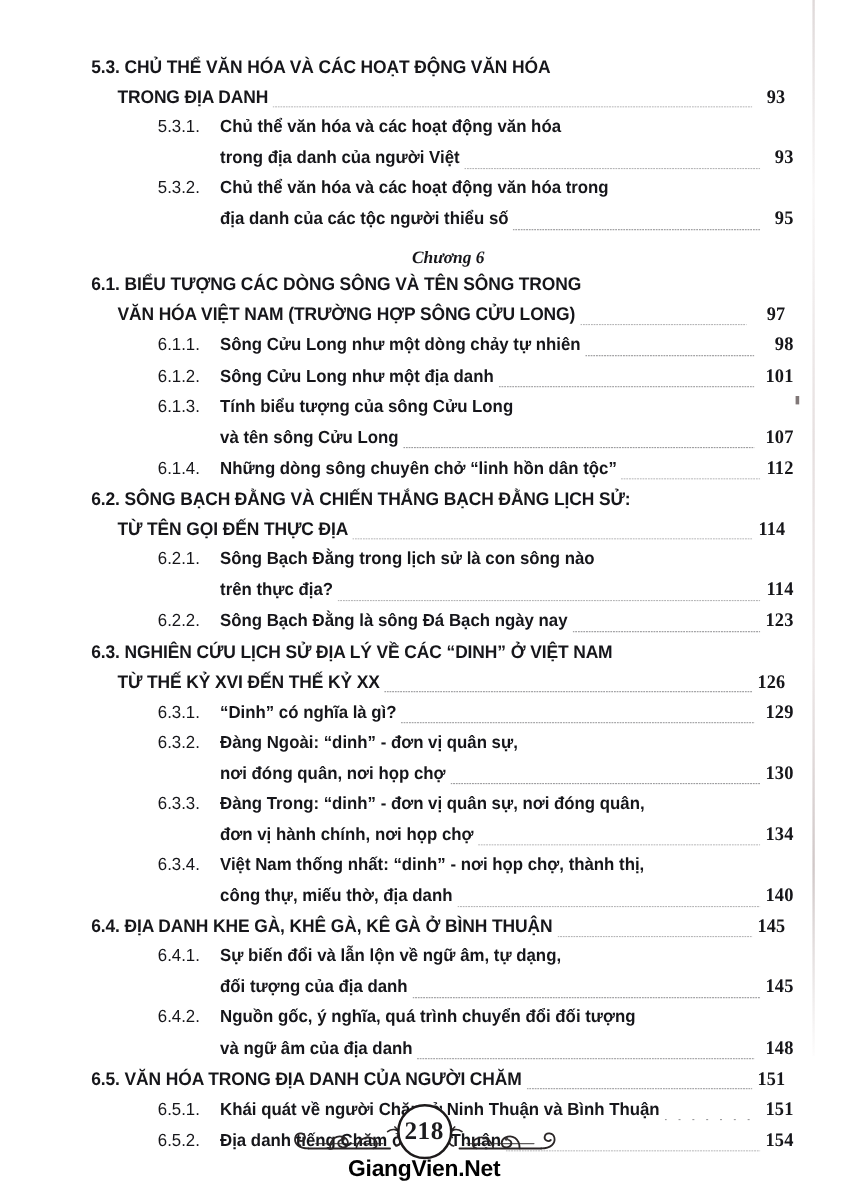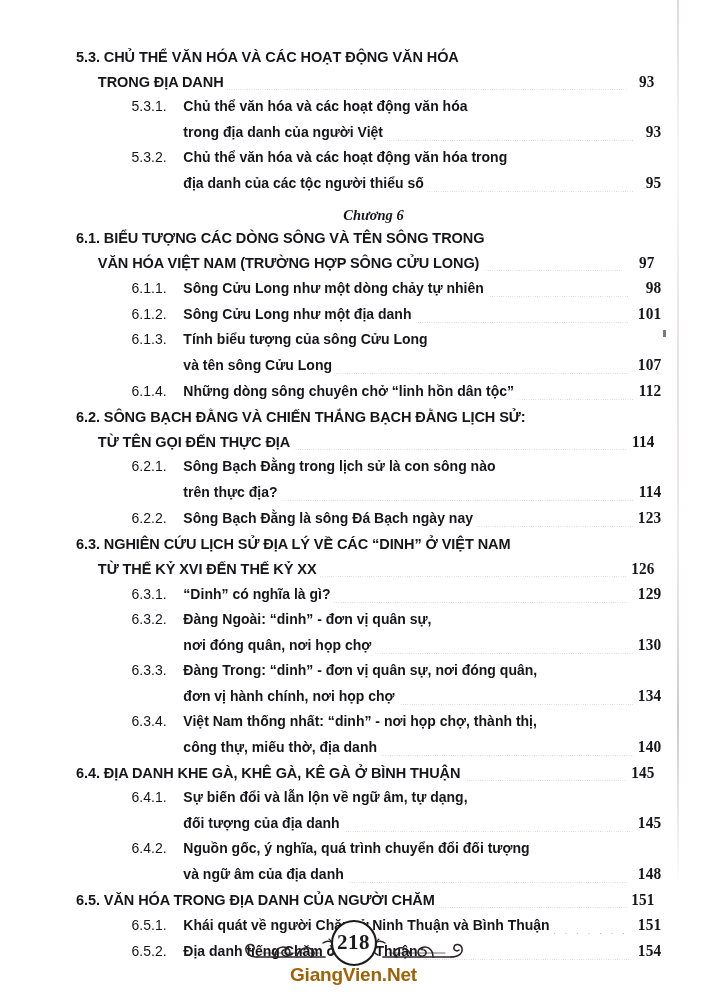--- a/index.html
+++ b/index.html
@@ -413,16 +413,16 @@
 
         <g fill="#2a2526" opacity="0.85">
           <circle cx="47" cy="30" r="1.6"></circle>
           <circle cx="183" cy="30" r="1.6"></circle>
         </g>
 
         <circle cx="115" cy="24" r="22" fill="#ffffff" stroke="#1d1a1b" stroke-width="2.1"></circle>
       </svg>
       <div class="page-folio">218</div>
     </div>
-    <div class="watermark" style="color: #a16207;">GiangVien.Net</div>
+    <div class="watermark" style="color: #000000;">GiangVien.Net</div>
   </div>
 
 </div>
 
 </body></html>

